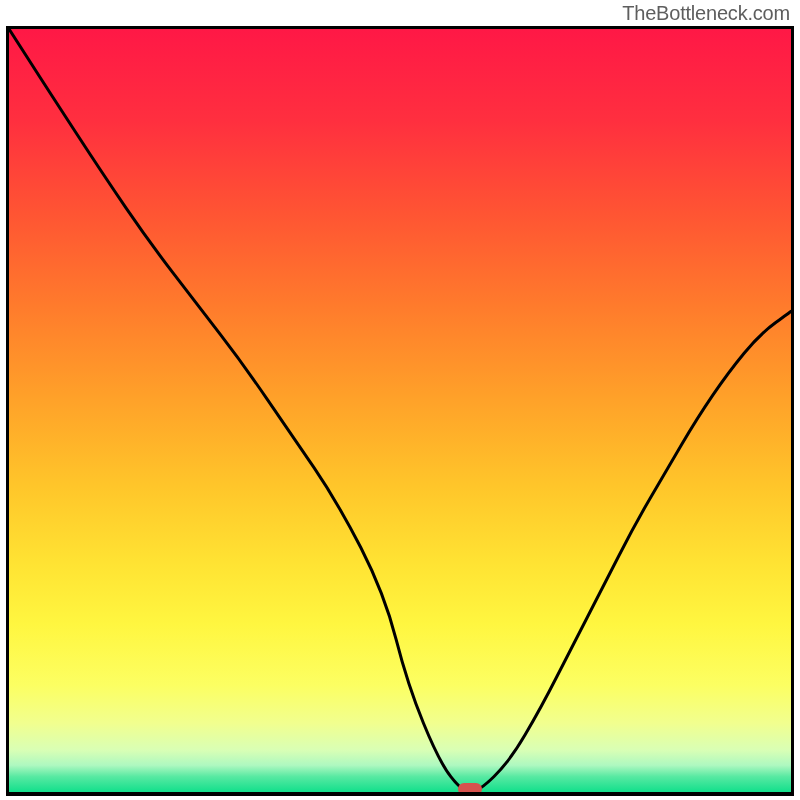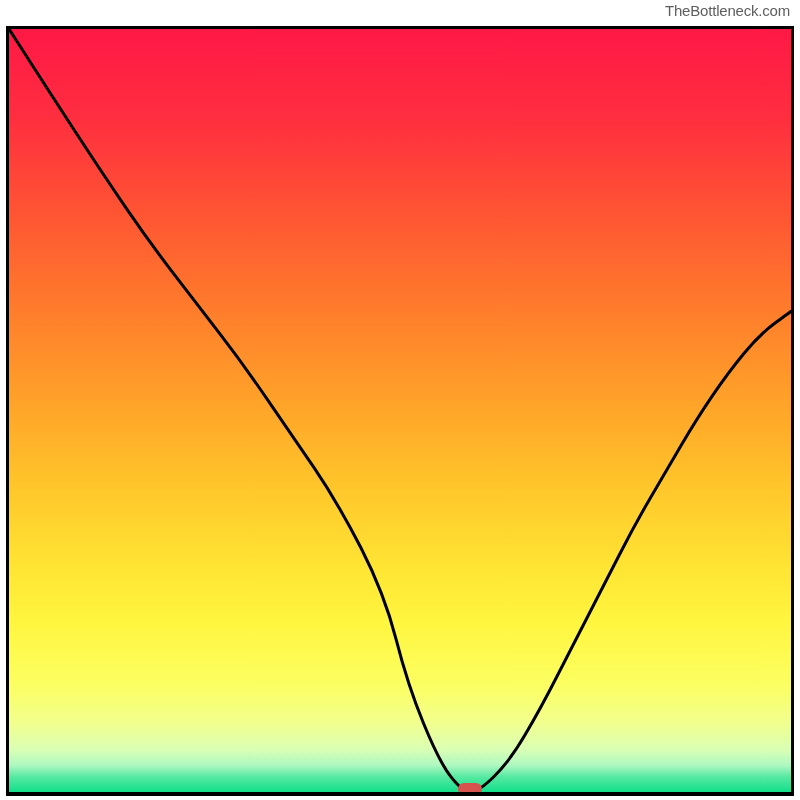--- a/index.html
+++ b/index.html
@@ -14,21 +14,21 @@
   .frame {
     position: relative;
     width: 800px;
     height: 800px;
     box-sizing: border-box;
   }
   .watermark {
     position: absolute;
     top: 2px;
     right: 10px;
-    font-size: 15px;
+    font-size: 20px;
     color: #5e5e5e;
     font-weight: 400;
     letter-spacing: -0.2px;
   }
   .plot {
     position: absolute;
     left: 6px;
     top: 26px;
     width: 788px;
     height: 770px;

